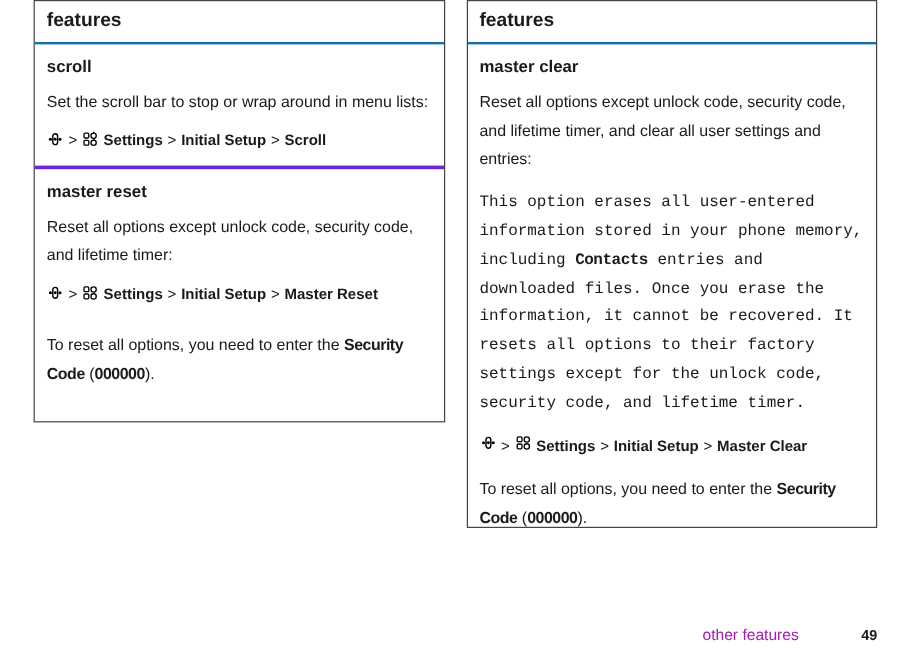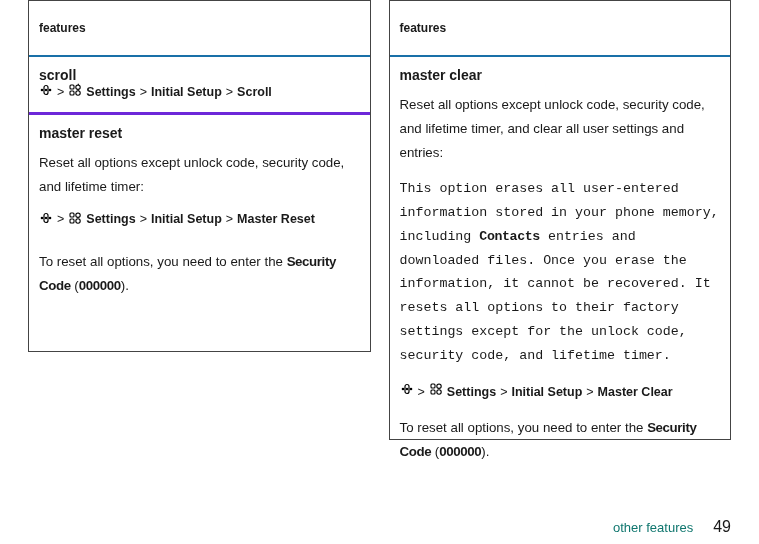--- a/index.html
+++ b/index.html
@@ -18,24 +18,24 @@
   }
   .col {
     flex: 1;
     border: 1px solid #444;
     display: flex;
     flex-direction: column;
   }
   .col-left { height: 352px; }
   .col-right { height: 440px; }
   .header {
-    padding: 20px 10px;
+    padding: 8px 10px;
     border-bottom: 2.5px solid #1970a8;
     font-weight: bold;
-    font-size: 12px;
+    font-size: 16px;
   }
   .section {
     border-bottom: 3px solid #6d28d9;
     padding: 0;
   }
   .section:last-child { border-bottom: none; }
   .title {
     font-weight: bold;
     font-size: 14px;
     padding: 10px 10px 0 10px;
@@ -72,38 +72,40 @@
   }
   .footer {
     position: absolute;
     bottom: 8px;
     right: 28px;
     display: flex;
     align-items: baseline;
     gap: 20px;
   }
   .footer-label {
-    color: #0f766e;
+    color: #a21caf;
     font-size: 13px;
   }
   .footer-page {
-    font-weight: normal;
-    font-size: 16px;
+    font-weight: bold;
+    font-size: 12px;
+    margin-left: 32px;
   }
 </style>
 </head>
 <body>
 
 <div class="page">
 
   <div class="col col-left">
     <div class="header">features</div>
 
     <div class="section">
       <div class="title">scroll</div>
+      <div class="body">Set the scroll bar to stop or wrap around in menu lists:</div>
       <div class="path">
         <span class="icon">
           <svg width="14" height="14" viewBox="0 0 14 14">
               <circle cx="3" cy="7" r="1.3"></circle>
               <rect x="5" y="2.5" width="4" height="9" rx="2" fill="none" stroke="black" stroke-width="1.2"></rect>
               <circle cx="7" cy="7" r="1.2"></circle>
               <circle cx="11" cy="7" r="1.3"></circle>
             </svg>
         </span>
         <span class="gt">&gt;</span>

